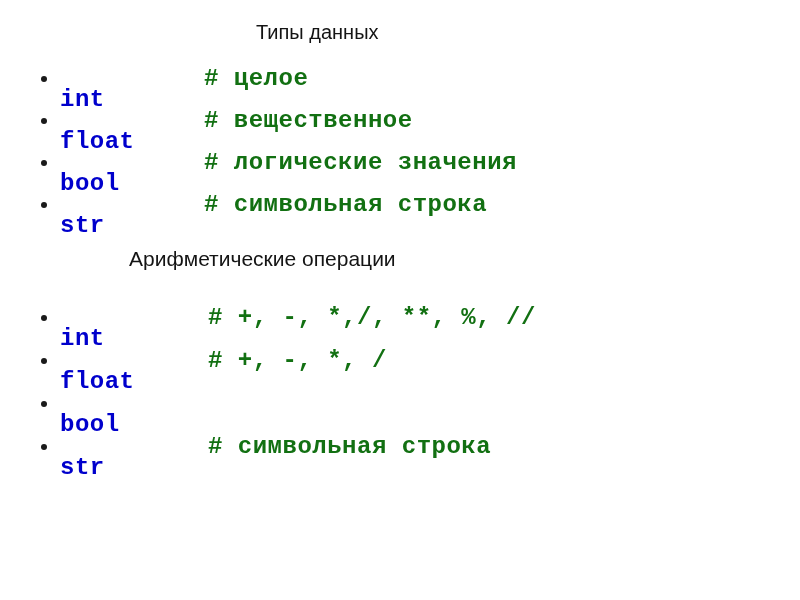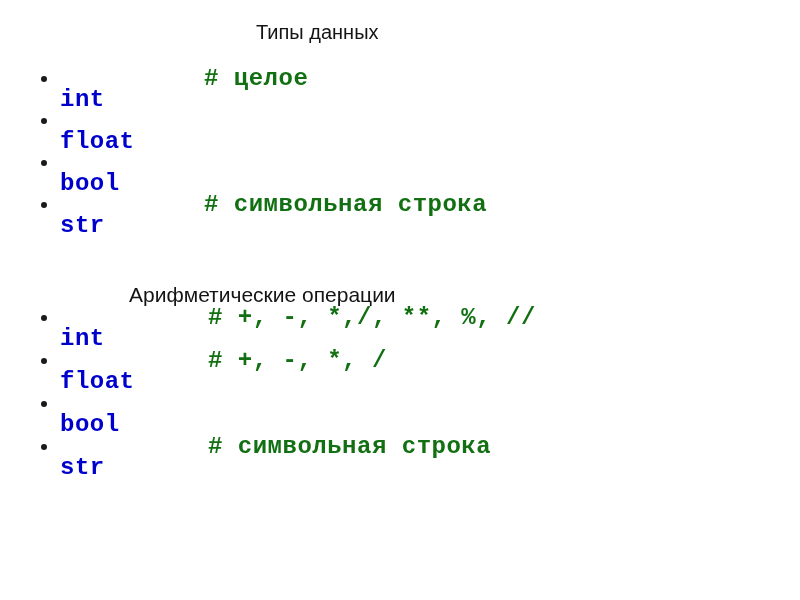--- a/index.html
+++ b/index.html
@@ -32,21 +32,20 @@
   }
   .heading-1 {
     left: 256px;
     top: 21px;
     font-size: 20px;
   }
   .heading-2 {
     left: 129px;
     top: 247px;
     font-size: 21px;
-    margin-top: 36px;
   }
 
   
   .list {
     position: absolute;
     left: 0;
     width: 800px;
   }
   .list-types { top: 58px; }
   .list-ops   { top: 296px; }
@@ -107,25 +106,27 @@
 
     <div class="row">
       <span class="bullet"></span>
       <span class="type-name">int</span>
       <span class="comment"># целое</span>
     </div>
 
     <div class="row">
       <span class="bullet"></span>
       <span class="type-name">float</span>
+      <span class="comment"># вещественное</span>
     </div>
 
     <div class="row">
       <span class="bullet"></span>
       <span class="type-name">bool</span>
+      <span class="comment"># логические значения</span>
     </div>
 
     <div class="row">
       <span class="bullet"></span>
       <span class="type-name">str</span>
       <span class="comment"># символьная строка</span>
     </div>
 
   </div>
 

